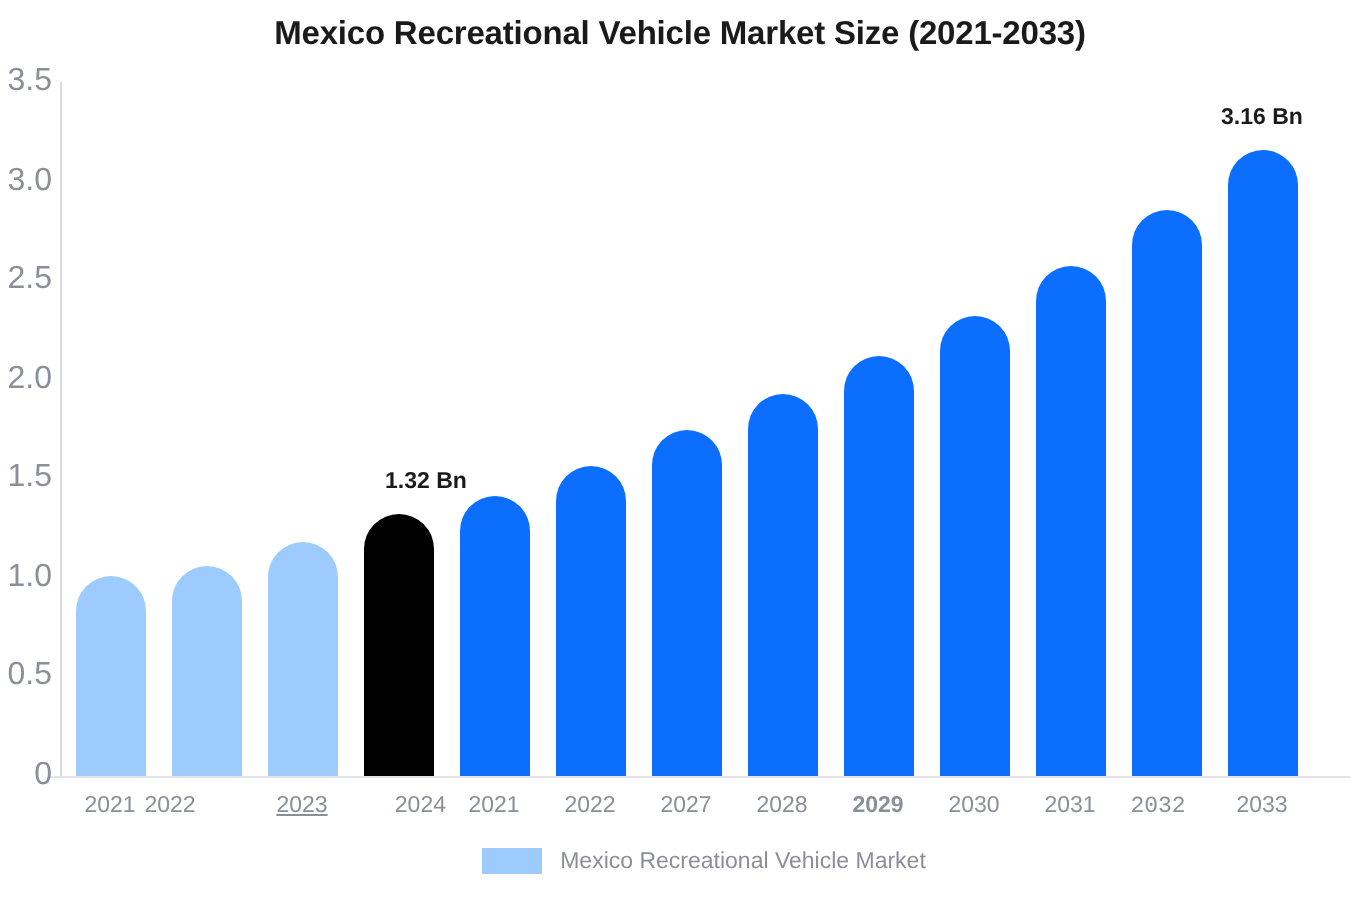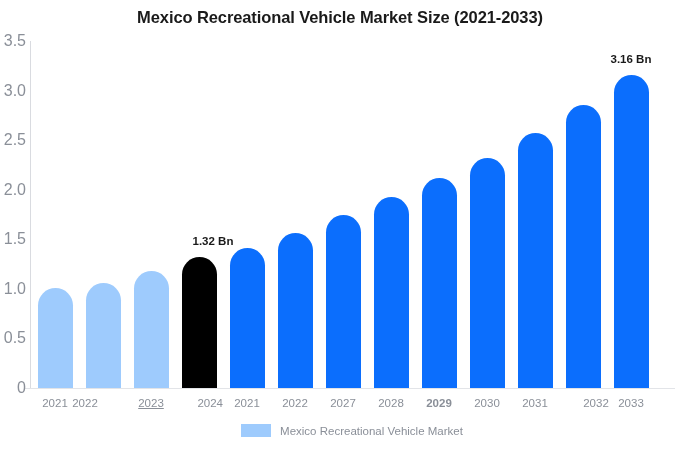--- a/index.html
+++ b/index.html
@@ -160,21 +160,21 @@
       <div class="x-tick" style="left: 319px; width: 48px;">2027</div>
       <div class="bar" style="left: 373.5px; width: 35px; height: 191.346px; bottom: 62px; background: rgb(11, 110, 253);"></div>
       <div class="x-tick" style="left: 367px; width: 48px;">2028</div>
       <div class="bar" style="left: 421.5px; width: 35px; height: 210.183px; bottom: 62px; background: rgb(11, 110, 253);"></div>
       <div class="x-tick" style="left: 415px; width: 48px; font-weight: bold;">2029</div>
       <div class="bar" style="left: 469.5px; width: 35px; height: 230.011px; bottom: 62px; background: rgb(11, 110, 253);"></div>
       <div class="x-tick" style="left: 463px; width: 48px;">2030</div>
       <div class="bar" style="left: 517.5px; width: 35px; height: 254.797px; bottom: 62px; background: rgb(11, 110, 253);"></div>
       <div class="x-tick" style="left: 511px; width: 48px;">2031</div>
       <div class="bar" style="left: 565.5px; width: 35px; height: 282.557px; bottom: 62px; background: rgb(11, 110, 253);"></div>
-      <div class="x-tick" style="left: 572px; width: 48px;">2032</div>
+      <div class="x-tick" style="left: 555px; width: 48px; font-family: Liberation Mono, monospace;">2032</div>
       <div class="bar" style="left: 613.5px; width: 35px; height: 313.291px; bottom: 62px; background: rgb(11, 110, 253);"></div>
       <div class="bar-value-label" style="left: 586px; width: 90px; top: 52.7086px;">3.16 Bn</div>
       <div class="x-tick" style="left: 607px; width: 48px;">2033</div>
     </div>
 
   <div class="legend">
     <div class="legend-item">
       <span class="legend-swatch" id="legend-swatch" style="background: rgb(158, 203, 253);"></span>
       <span class="legend-label">Mexico Recreational Vehicle Market</span>
     </div>

